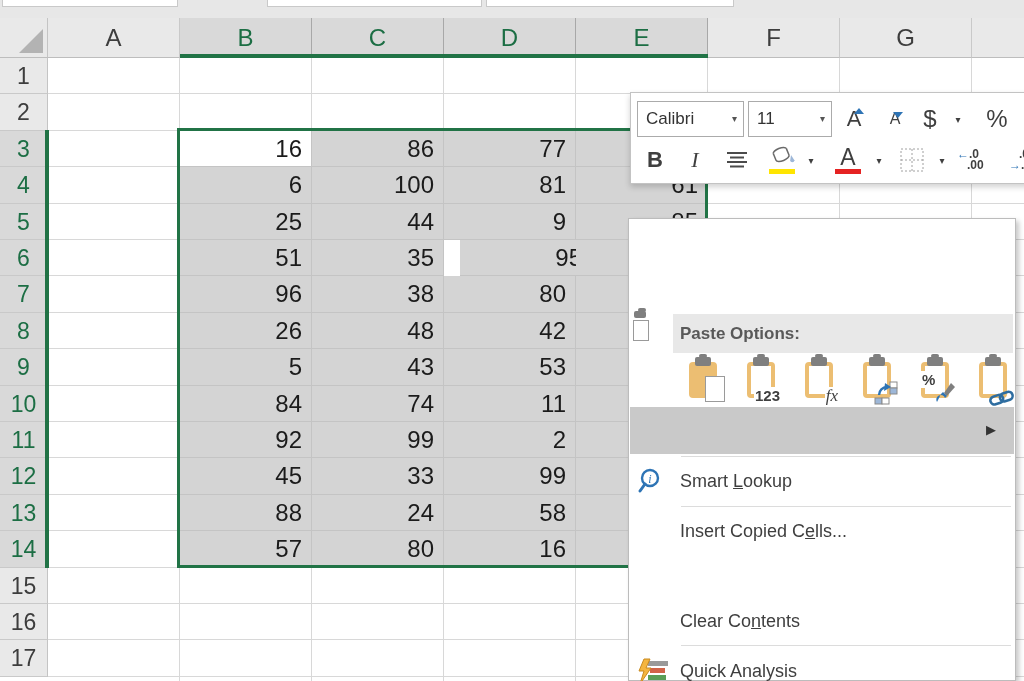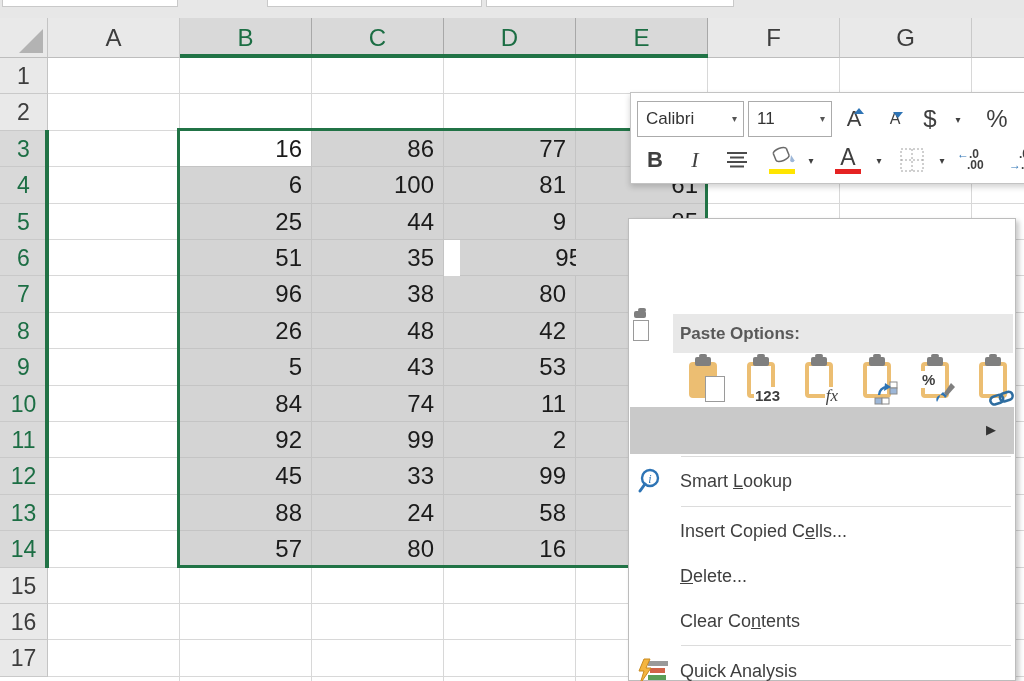--- a/index.html
+++ b/index.html
@@ -446,23 +446,20 @@
       </span>
       <span class="lbl"><span>Smart </span><u>L</u><span>ookup</span></span>
     </div>
 
     <div class="msep" style="top:287px;"></div>
 
     <div class="mi" style="top:290px;">
       <span class="lbl"><span>Insert Copied C</span><u>e</u><span>lls...</span></span>
     </div>
 
-    <div class="mi" style="top:335px;">
-      <span class="lbl"><span></span><u>D</u><span>elete...</span></span>
-    </div>
 
     <div class="mi" style="top:380px;">
       <span class="lbl"><span>Clear Co</span><u>n</u><span>tents</span></span>
     </div>
 
     <div class="msep" style="top:426px;"></div>
 
     <div class="mi" style="top:430px;">
       <span class="mic" style="top:8px;left:6px;">
         <svg width="34" height="30">

